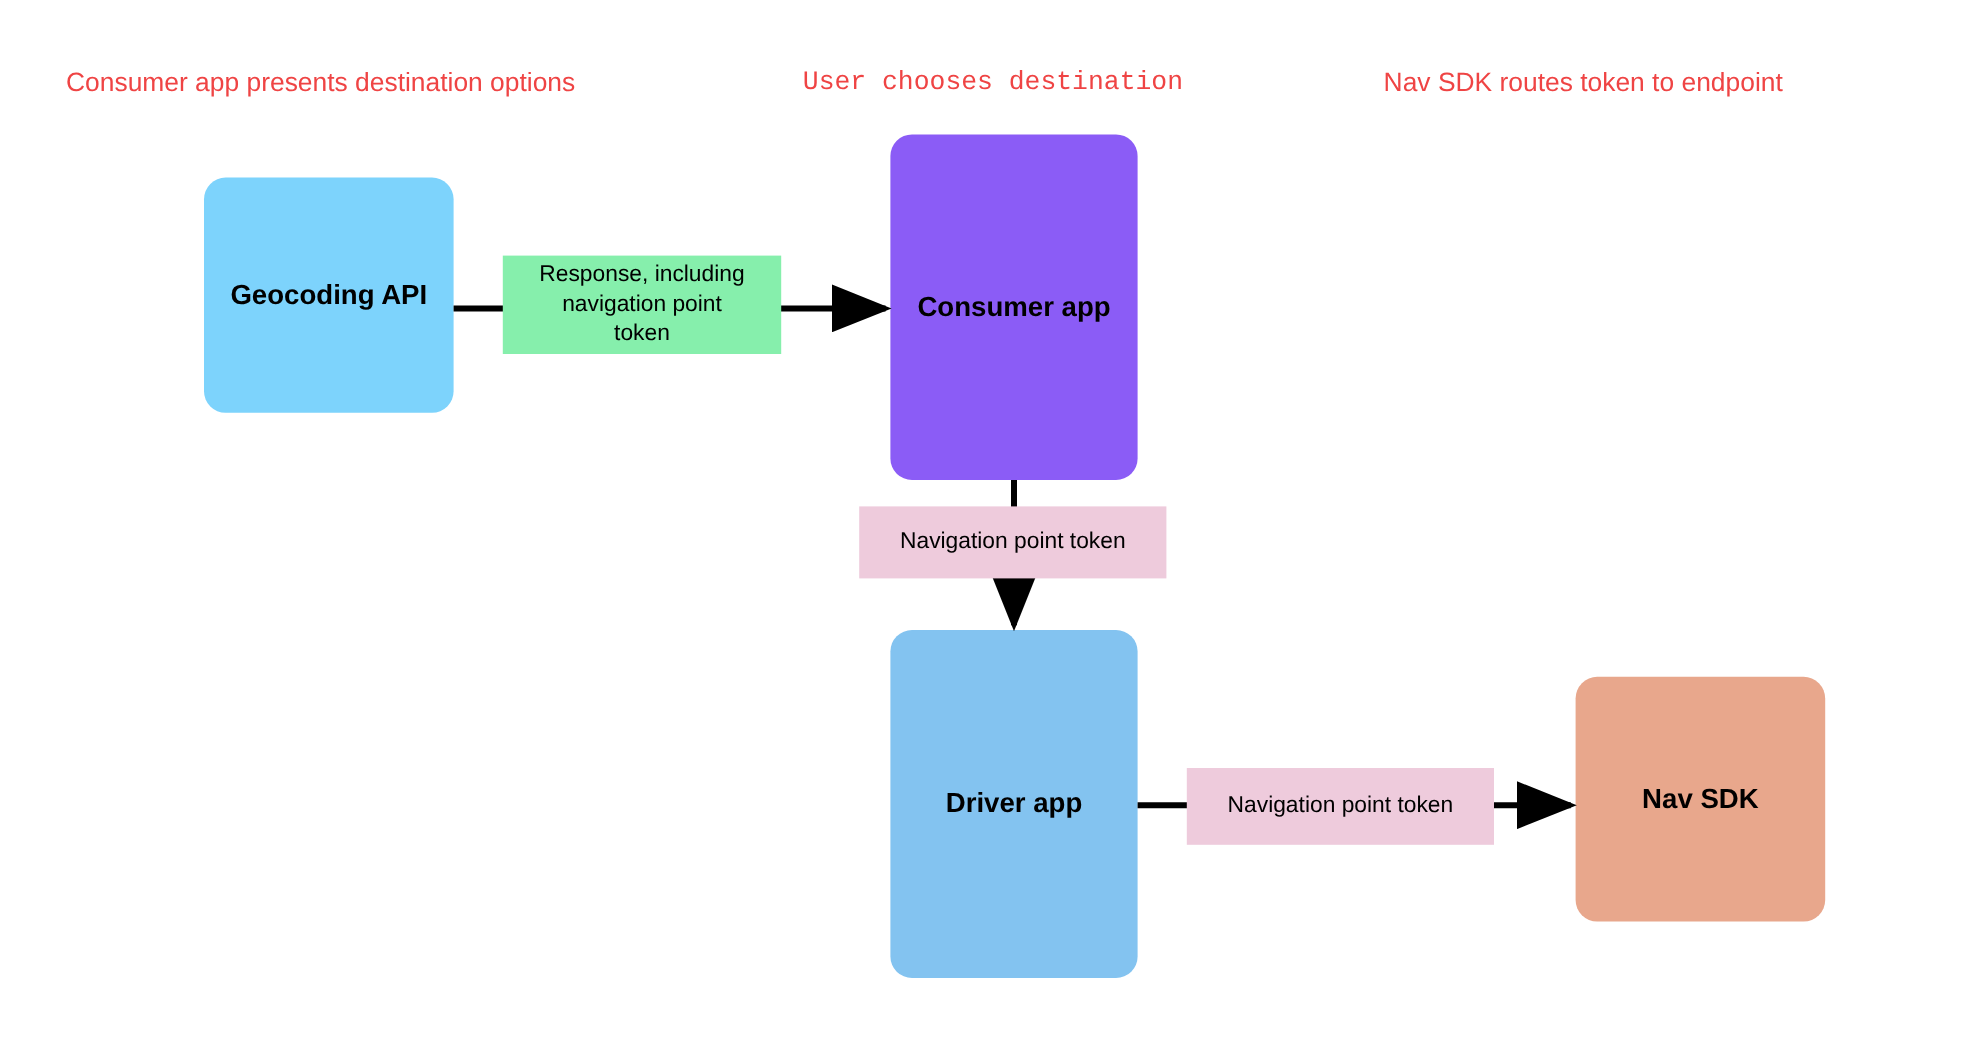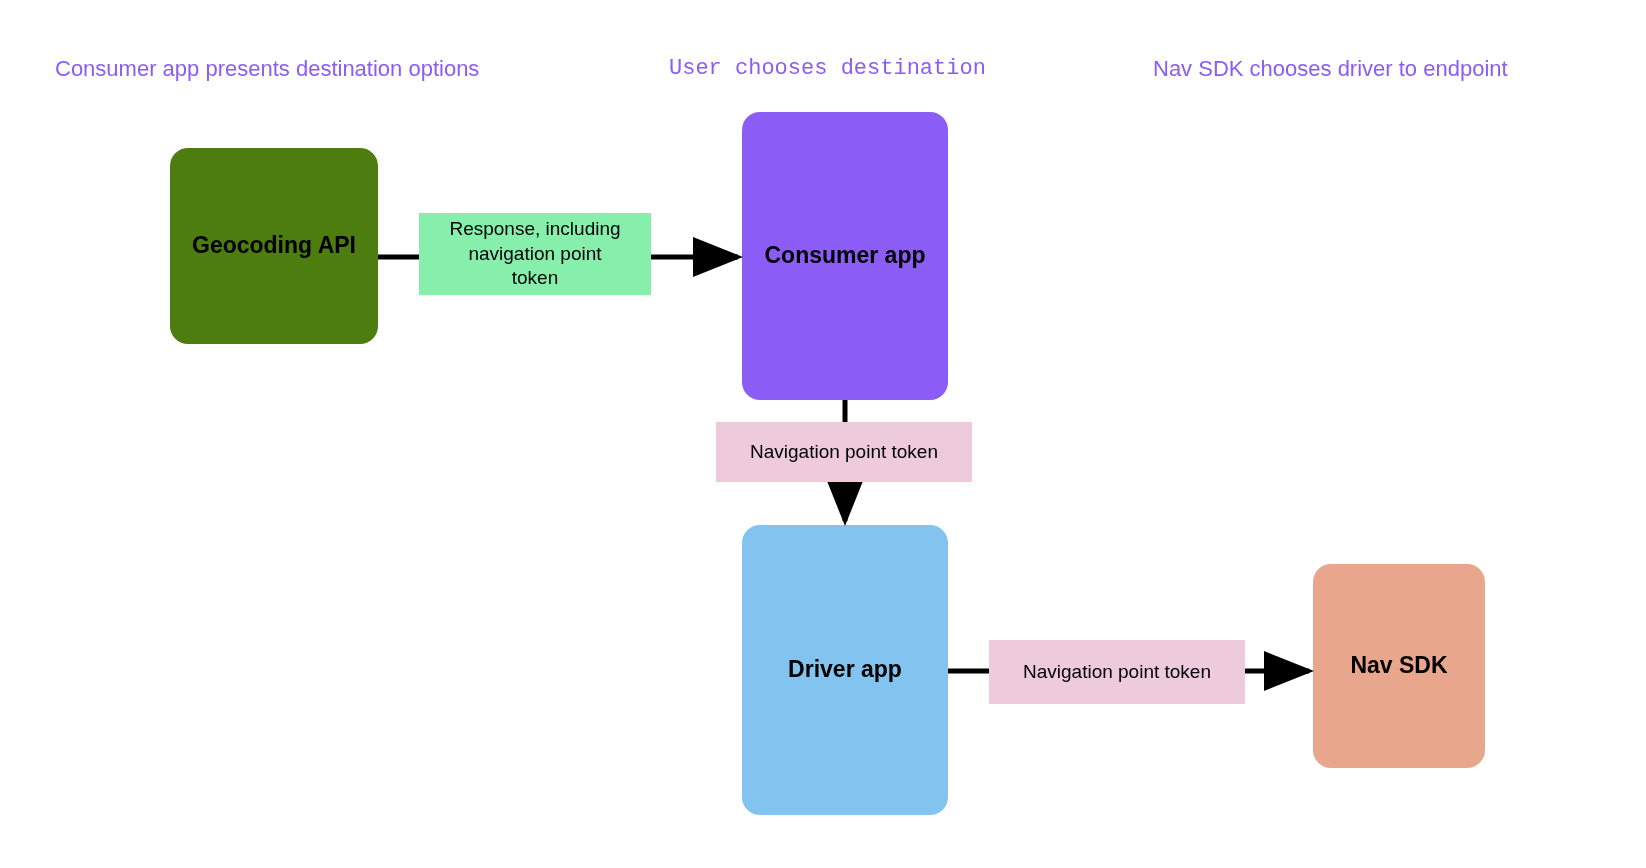--- a/index.html
+++ b/index.html
@@ -15,21 +15,21 @@
     position: relative;
     width: 1646px;
     height: 868px;
     background: #ffffff;
     overflow: hidden;
   }
   .col-header {
     position: absolute;
     font-size: 22px;
     font-weight: 400;
-    color: #8b5cf6;
+    color: #ef4444;
     white-space: nowrap;
     line-height: 1;
   }
   .node {
     position: absolute;
     border-radius: 18px;
     display: flex;
     align-items: center;
     justify-content: center;
     box-sizing: border-box;
@@ -67,21 +67,21 @@
     z-index: 2;
   }
 </style>
 </head>
 <body>
 
 <div id="canvas">
 
   <div class="col-header" id="hdr-0" style="left: 55px; top: 58px;">Consumer app presents destination options</div>
   <div class="col-header" id="hdr-1" style="left: 669px; top: 58px; font-family: Liberation Mono, monospace;">User chooses destination</div>
-  <div class="col-header" id="hdr-2" style="left: 1153px; top: 58px;">Nav SDK chooses driver to endpoint</div>
+  <div class="col-header" id="hdr-2" style="left: 1153px; top: 58px;">Nav SDK routes token to endpoint</div>
 
   <svg class="edges" viewBox="0 0 1646 868" xmlns="http://www.w3.org/2000/svg">
     <defs>
       <marker id="arrowhead" markerWidth="10" markerHeight="8" refX="9" refY="4" orient="auto" markerUnits="strokeWidth">
         <path d="M 0 0 L 10 4 L 0 8 z" fill="#000000"></path>
       </marker>
     </defs>
 
     <g>
       <line x1="378" y1="257" x2="738" y2="257" stroke="#000000" stroke-width="5" marker-end="url(#arrowhead)"></line>
@@ -89,30 +89,30 @@
 
     <g>
       <line x1="845" y1="400" x2="845" y2="521" stroke="#000000" stroke-width="5" marker-end="url(#arrowhead)"></line>
     </g>
 
     <g>
       <line x1="948" y1="671" x2="1309" y2="671" stroke="#000000" stroke-width="5" marker-end="url(#arrowhead)"></line>
     </g>
   </svg>
 
-  <div class="node" id="node-0" style="left: 170px; top: 148px; width: 208px; height: 196px; background: #4d7c0f;">
+  <div class="node" id="node-0" style="left: 170px; top: 148px; width: 208px; height: 196px; background: #7dd3fc;">
     <span class="node-label">Geocoding API</span>
   </div>
   <div class="node" id="node-1" style="left: 742px; top: 112px; width: 206px; height: 288px; background: #8b5cf6;">
     <span class="node-label">Consumer app</span>
   </div>
   <div class="node" id="node-2" style="left: 742px; top: 525px; width: 206px; height: 290px; background: rgb(131, 195, 240);">
     <span class="node-label">Driver app</span>
   </div>
-  <div class="node" id="node-3" style="left: 1313px; top: 564px; width: 172px; height: 204px; background: rgb(232, 167, 140);">
+  <div class="node" id="node-3" style="left: 1313px; top: 564px; width: 208px; height: 204px; background: rgb(232, 167, 140);">
     <span class="node-label">Nav SDK</span>
   </div>
 
   <div class="edge-label" id="elab-0" style="left: 419px; top: 213px; width: 232px; height: 82px; background: #86efac;">
     <span class="edge-label-text" id="elab-text-0">Response, including<br>navigation point<br>token</span>
   </div>
   <div class="edge-label" id="elab-1" style="left: 716px; top: 422px; width: 256px; height: 60px; background: rgb(238, 203, 220);">
     <span class="edge-label-text" id="elab-text-1">Navigation point token</span>
   </div>
   <div class="edge-label" id="elab-2" style="left: 989px; top: 640px; width: 256px; height: 64px; background: rgb(238, 203, 220);">

